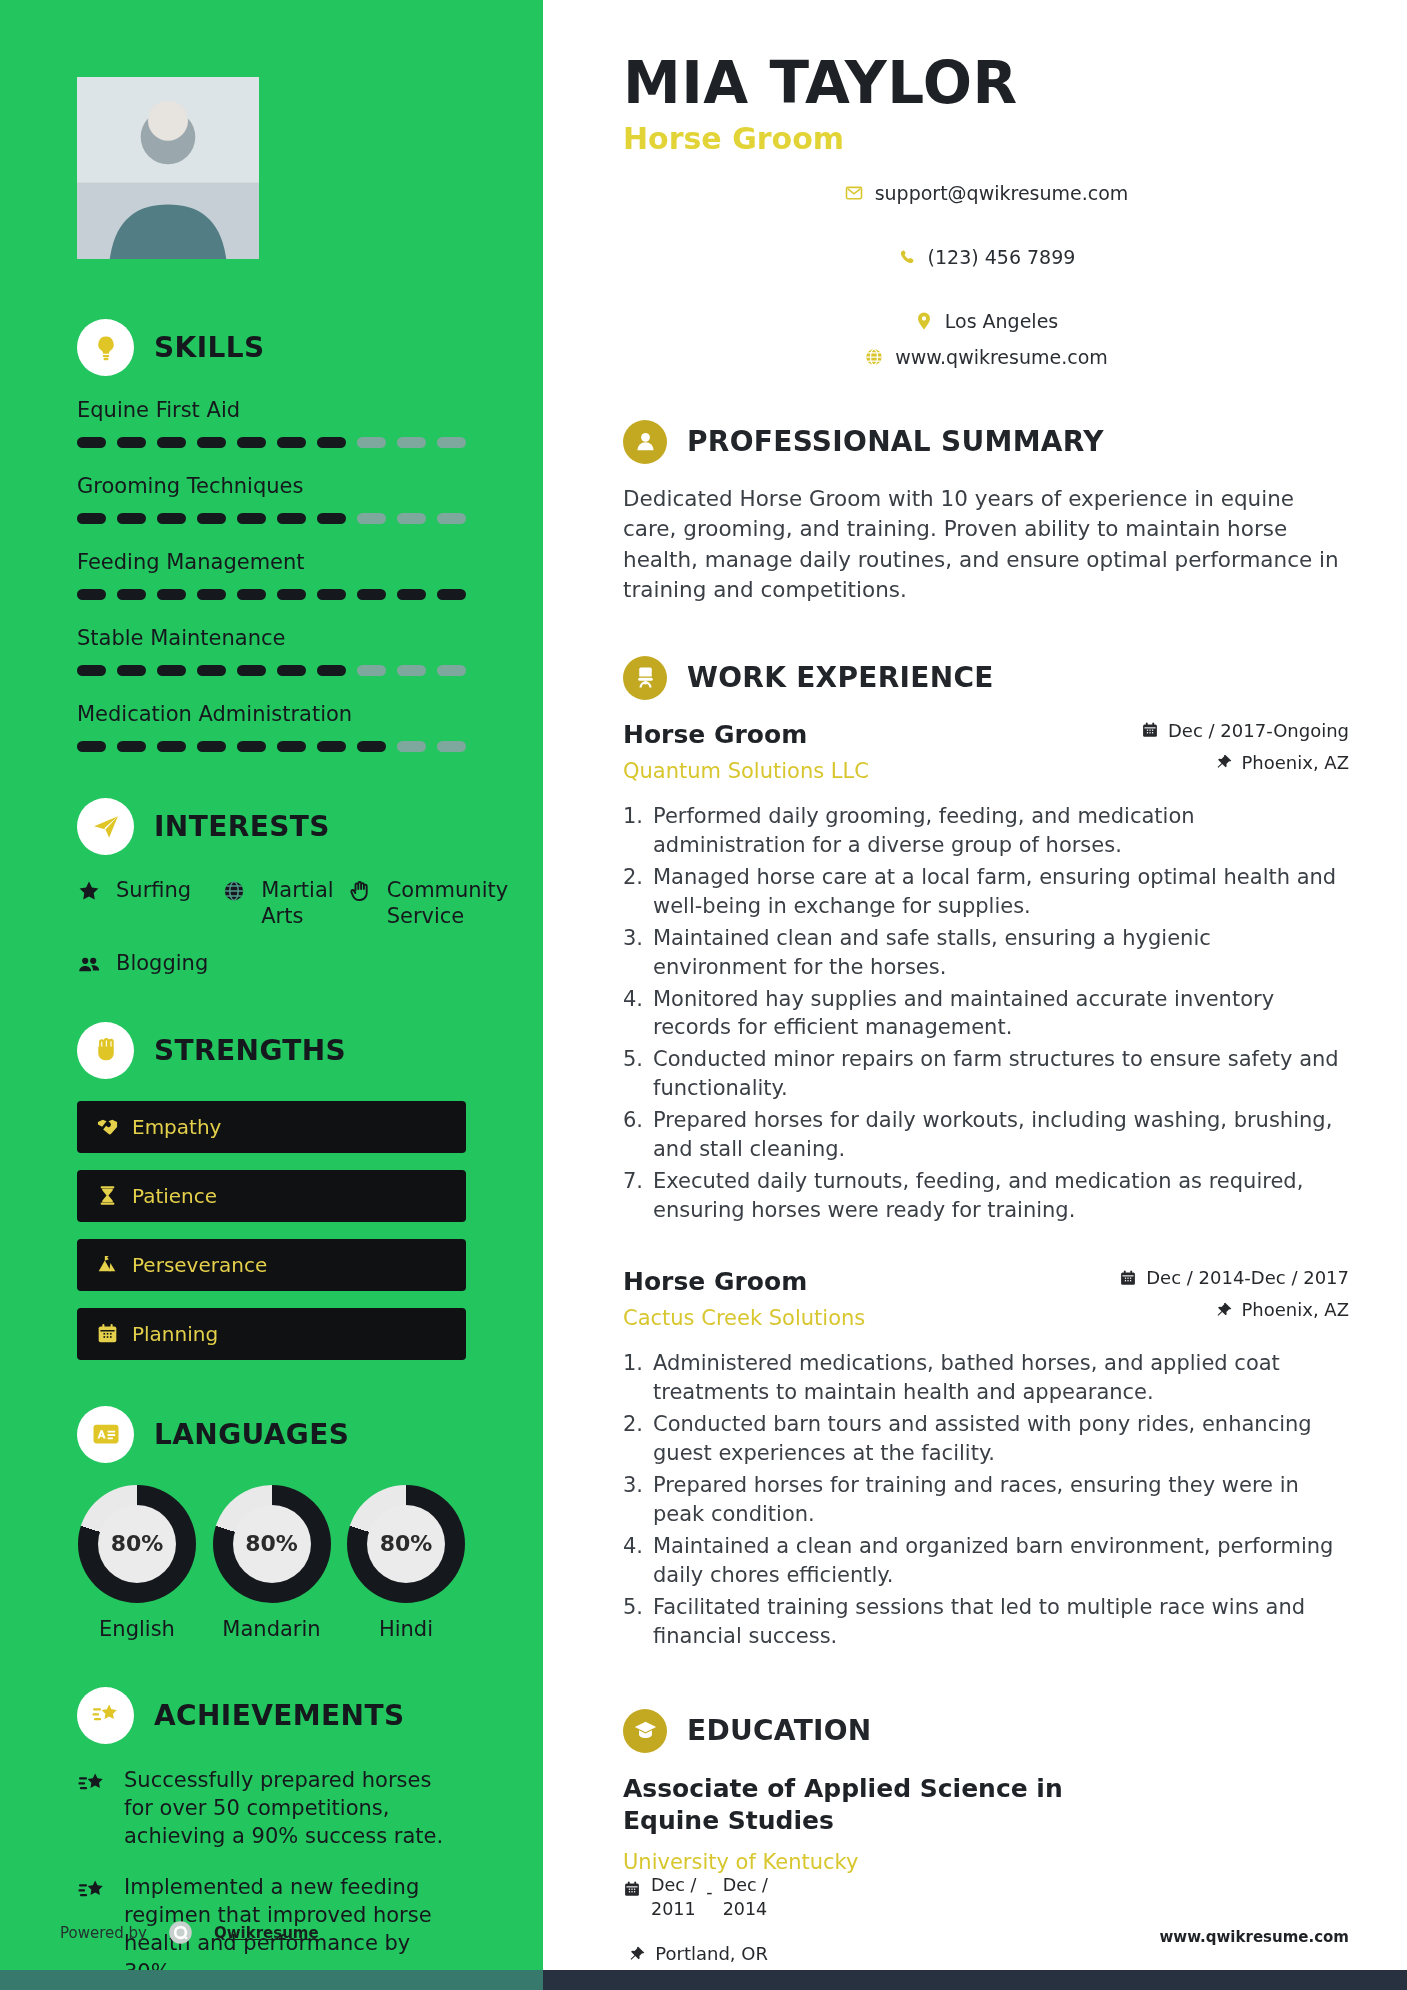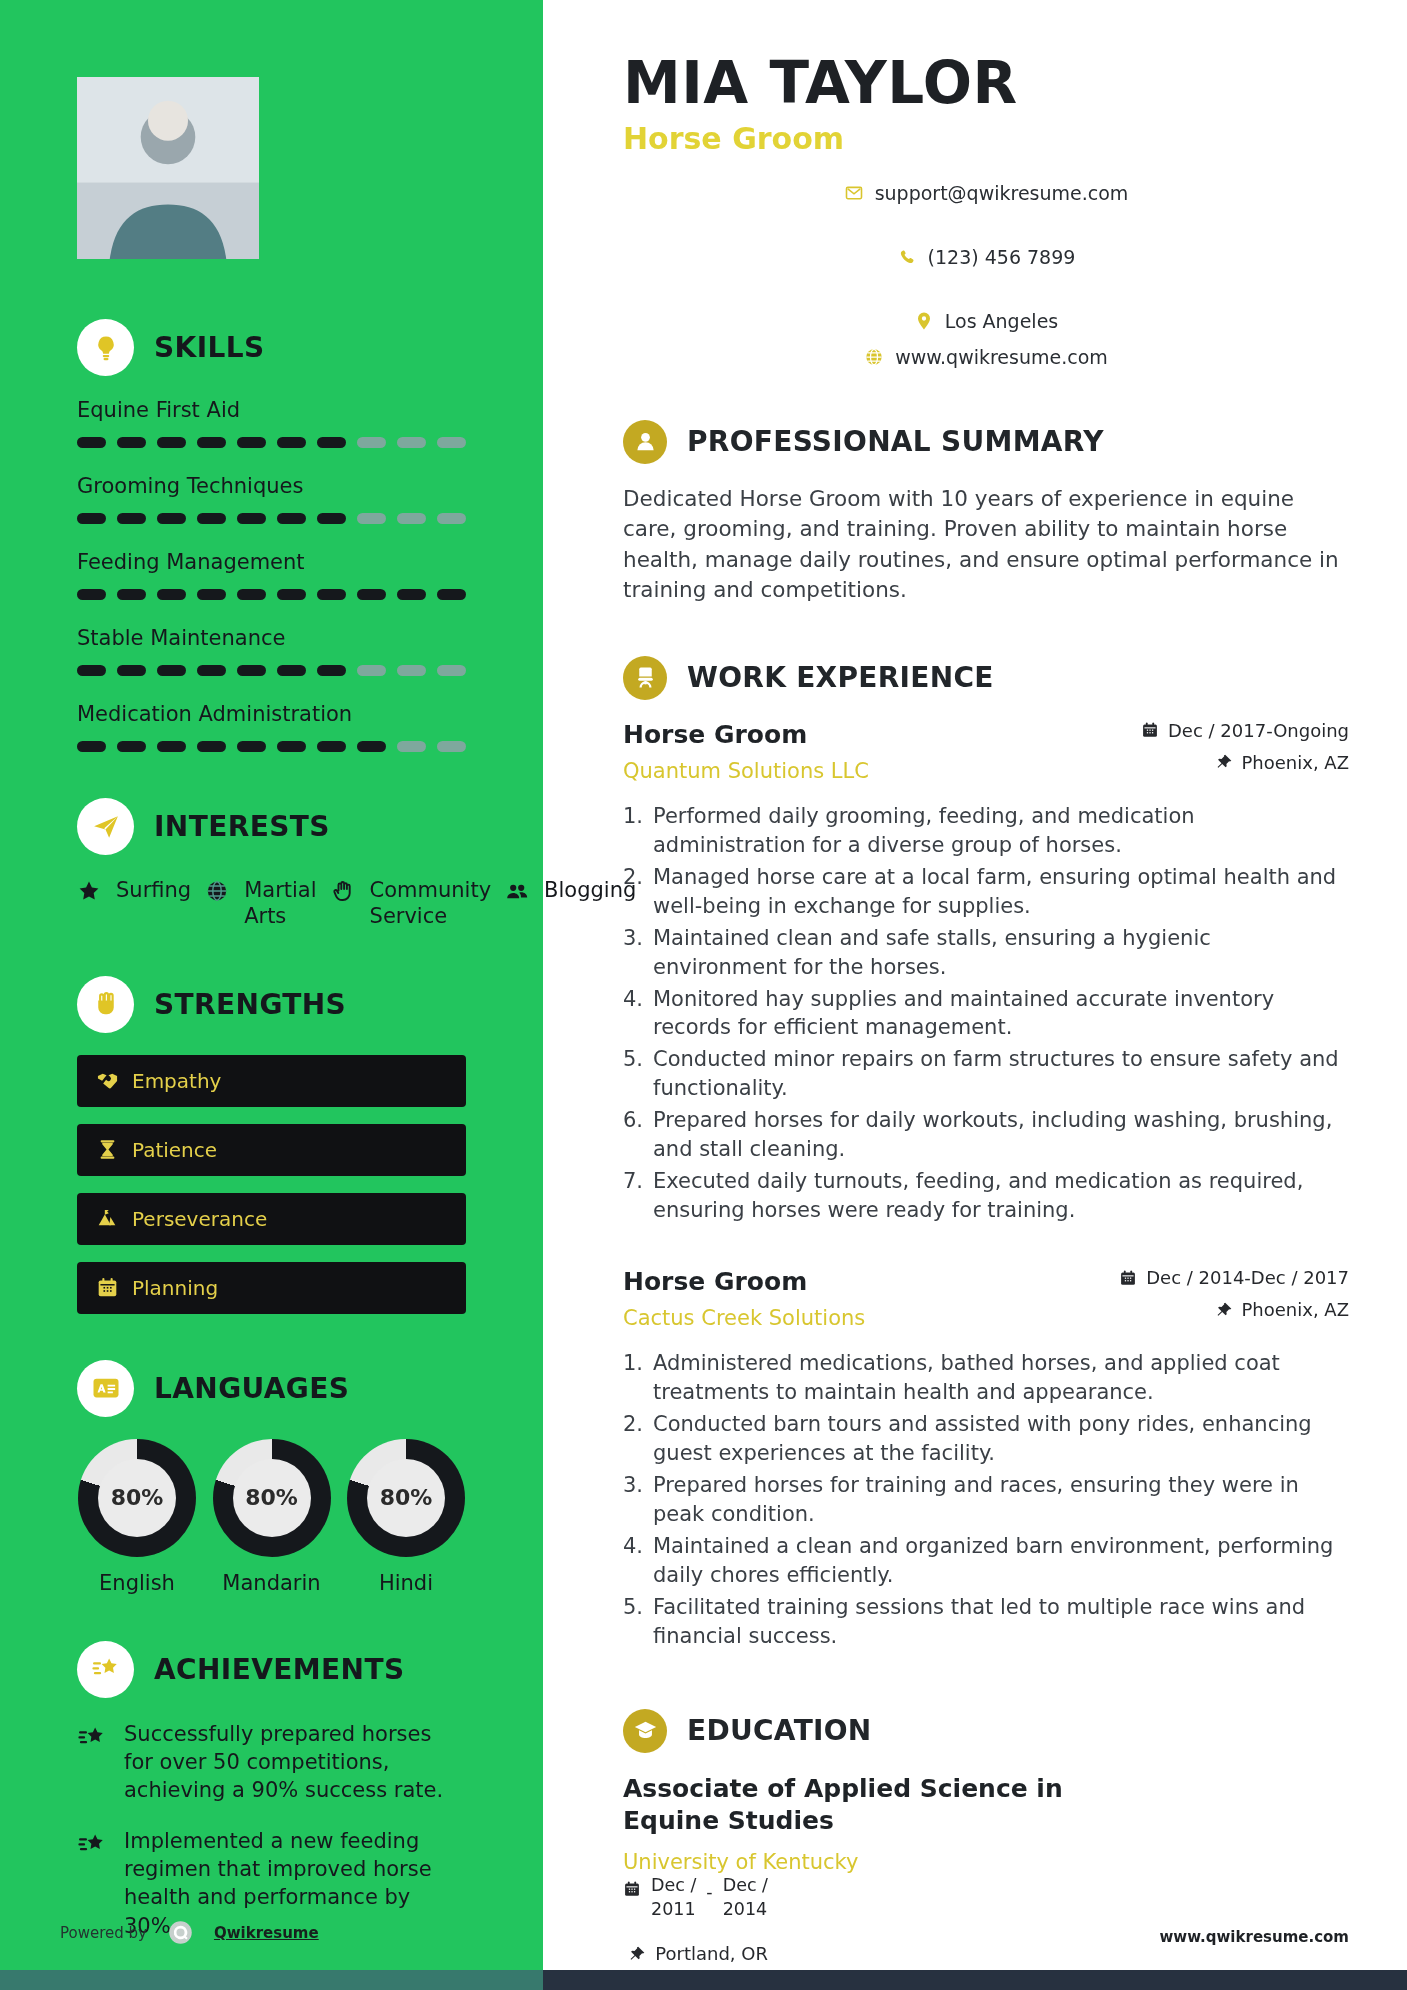--- a/index.html
+++ b/index.html
@@ -18,21 +18,21 @@
                display:flex;align-items:center;justify-content:center;color:#e0c526;flex:none;}
   .icon-circle svg{width:30px;height:30px;}
   .side-title{font-size:28px;font-weight:800;color:#15181c;letter-spacing:.4px;}
   
   .skill{margin-bottom:26px;}
   .skill-name{font-size:21px;color:#15181c;margin-bottom:15px;}
   .dashbar{display:flex;justify-content:space-between;}
   .dash{width:29px;height:11px;border-radius:7px;background:#7ea89d;}
   .dash.filled{background:#15181c;}
   
-  .int-grid{display:grid;grid-template-columns:1fr 1fr 1fr 1fr;row-gap:20px;column-gap:14px;}
+  .int-grid{display:grid;grid-template-columns:1fr 1fr 1fr;row-gap:20px;column-gap:14px;}
   .int-item{display:flex;gap:15px;align-items:flex-start;color:#15181c;}
   .int-item svg{width:24px;height:24px;flex:none;margin-top:2px;}
   .int-label{font-size:21px;line-height:1.25;}
   
   .chips{display:flex;flex-wrap:wrap;gap:17px;flex-direction:column;}
   .chip{display:flex;align-items:center;gap:13px;background:#101113;color:#e4d04a;
         padding:14px 19px;border-radius:4px;font-size:20px;}
   .chip svg{width:23px;height:23px;}
   
   .langs{display:flex;justify-content:space-between;}

